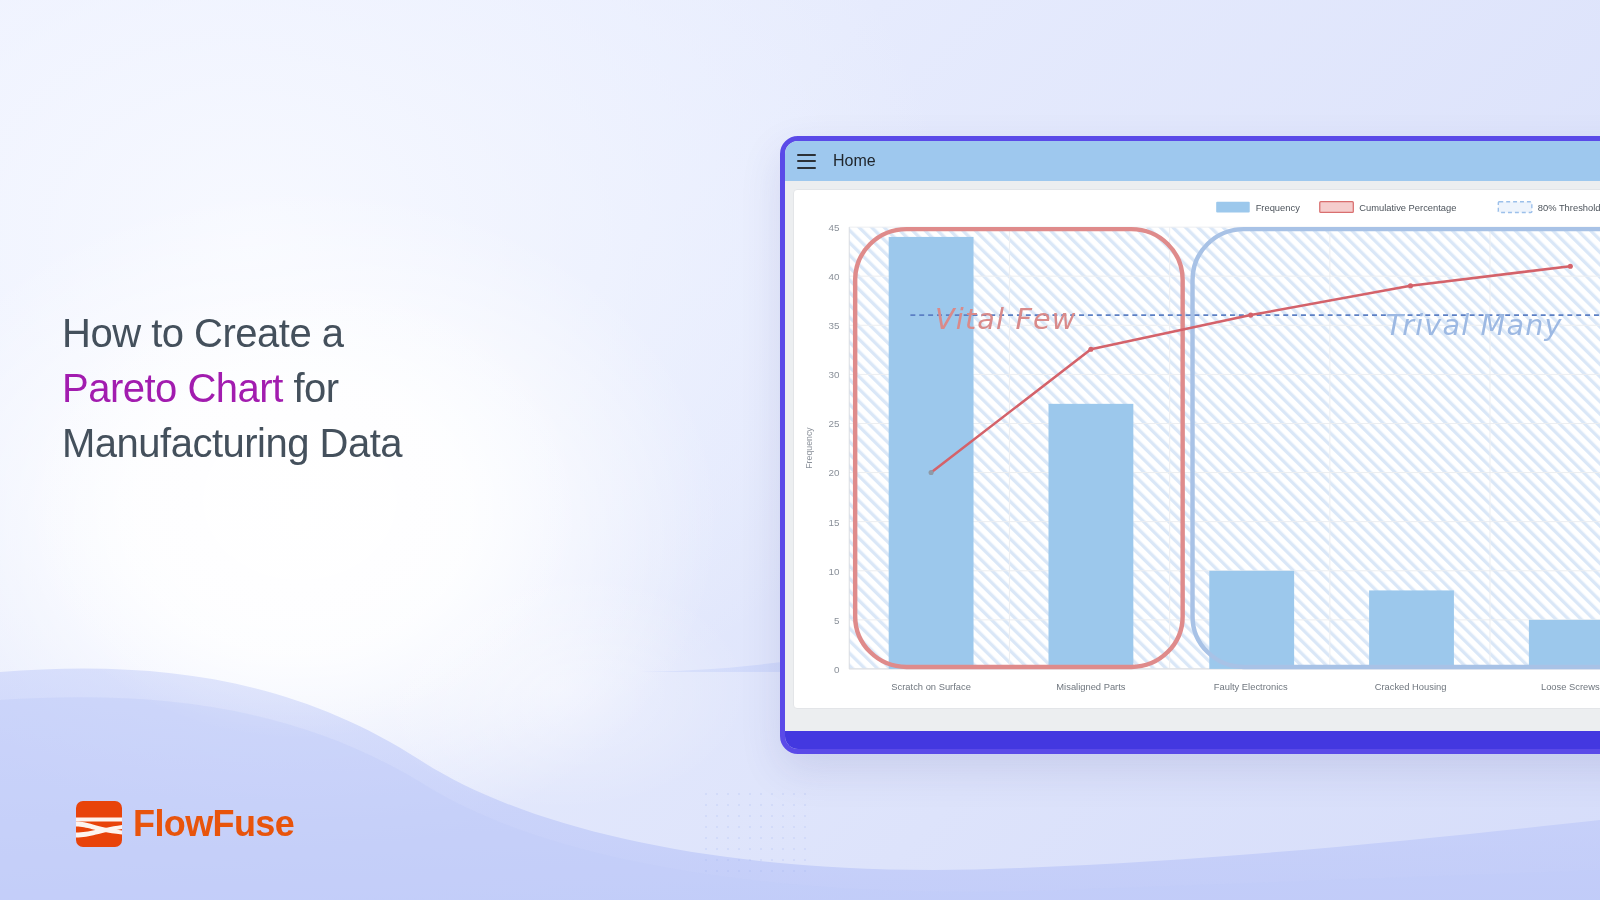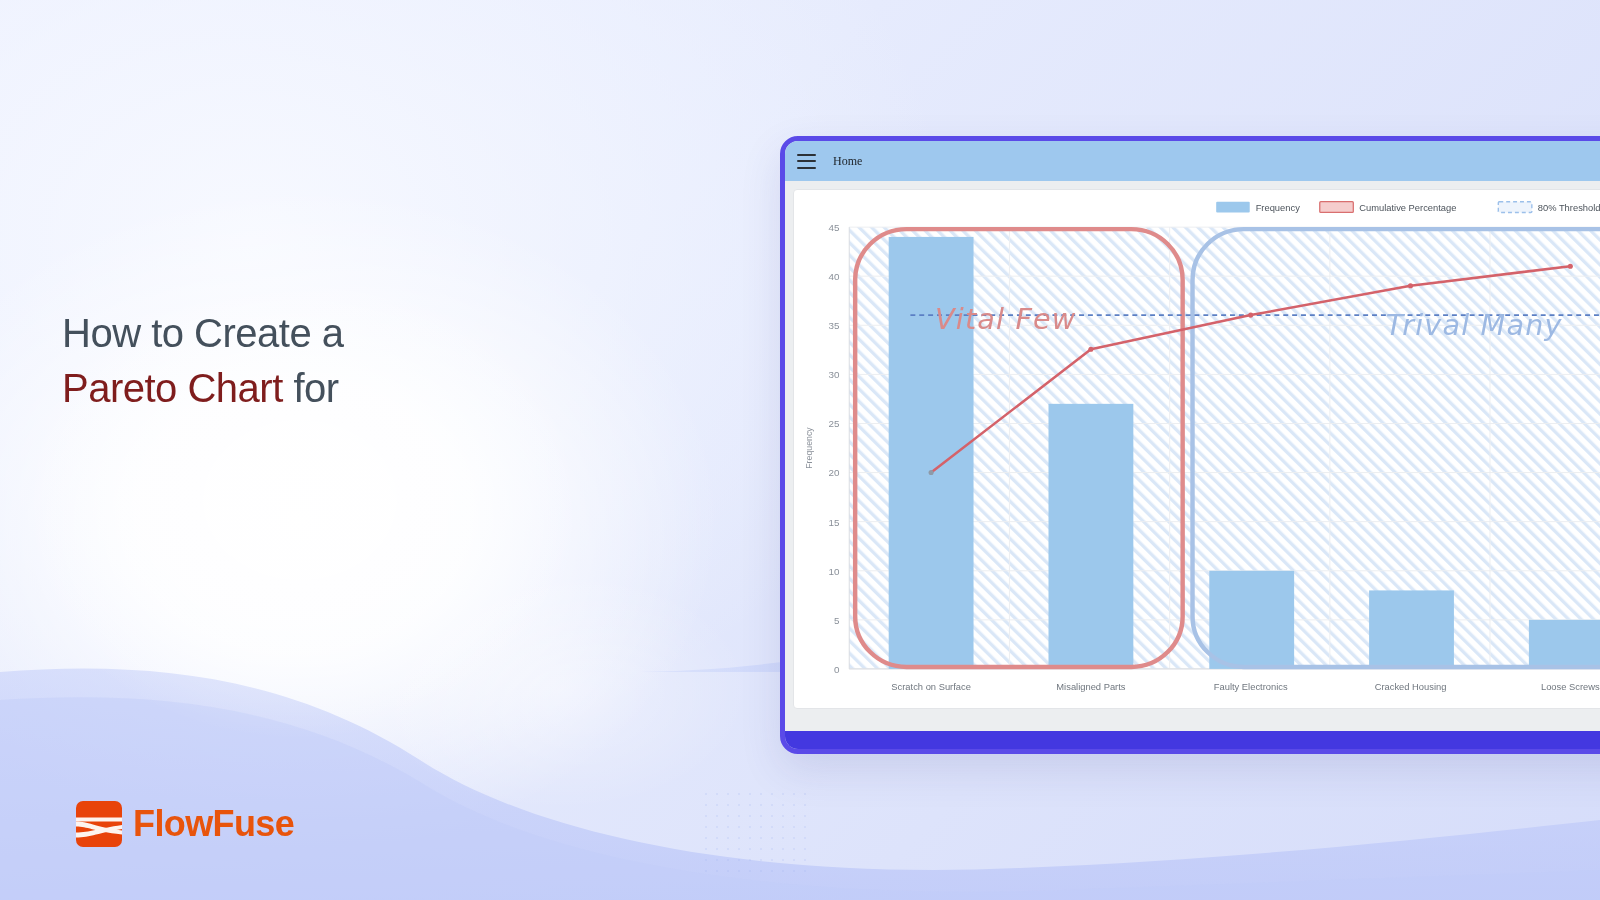--- a/index.html
+++ b/index.html
@@ -20,21 +20,21 @@
       linear-gradient(135deg, #eef1fe 0%, #e6ebfd 35%, #dde3fb 70%, #d6ddfa 100%);
   }
   #bg-waves { position:absolute; inset:0; }
 
   
   #hero { position:absolute; left:62px; top:306px; width:760px; }
   #hero h1 {
     font-size:40px; line-height:1.37; font-weight:400;
     color:#44505c; letter-spacing:-0.5px; white-space:pre-line;
   }
-  #hero .accent { color:#7f1d1d; }
+  #hero .accent { color:#a21caf; }
 
   
   #logo { position:absolute; left:76px; top:801px; display:flex; align-items:center; gap:11px; }
   #logo .mark { width:46px; height:46px; flex:0 0 46px; }
   #logo .wordmark { font-size:36px; font-weight:700; color:#e8540c; letter-spacing:-0.6px; }
 
   
   #device {
     position:absolute; left:780px; top:136px; width:900px; height:618px;
     border:5px solid #5a4ae8; border-radius:18px 18px 18px 18px;
@@ -42,21 +42,21 @@
     box-shadow:0 16px 40px rgba(60,60,140,0.13);
   }
   #device-bottombar {
     position:absolute; left:0; right:0; bottom:0; height:18px; background:#4338e0;
   }
   #app-header {
     height:40px; background:#9ec8ee; display:flex; align-items:center; padding:0 12px; gap:17px;
   }
   #hamburger { width:19px; height:15px; display:flex; flex-direction:column; justify-content:space-between; cursor:pointer; }
   #hamburger span { display:block; height:2px; background:#2c3136; border-radius:1px; }
-  #app-title { font-size:12px; color:#20262c;font-family:Liberation Serif, serif; }
+  #app-title { font-size:16px; color:#20262c; }
 
   #card {
     position:absolute; left:8px; right:8px; top:48px; bottom:40px;
     background:#ffffff; border:1px solid #e3e5e8; border-radius:4px; overflow:hidden;
   }
 
   
   #chart-svg { display:block; width:100%; height:100%; }
 
   .ax-label { font-size:10px; fill:#8a9099; font-family:"Liberation Sans", sans-serif; }
@@ -100,21 +100,21 @@
     <path d="M0,700 C160,690 300,706 430,788 C560,866 790,900 1060,890 L1600,870 L1600,900 L0,900 Z" fill="#c2cdf9" opacity="0.45"></path>
 
     <ellipse cx="300" cy="500" rx="290" ry="240" fill="url(#glowA)"></ellipse>
     <ellipse cx="560" cy="690" rx="190" ry="120" fill="url(#glowA)" opacity="0.55"></ellipse>
 
     <rect x="700" y="790" width="110" height="90" fill="url(#dots)" opacity="0.45"></rect>
   </svg>
 </div>
 
 <div id="hero">
-  <h1><span>How to Create a</span><br><span class="accent">Pareto Chart</span><span> for</span><br></h1>
+  <h1><span>How to Create a</span><br><span class="accent">Pareto Chart</span><span> for</span><br><span>Manufacturing Data</span></h1>
 </div>
 
 <div id="logo">
   <svg class="mark" viewBox="0 0 46 46">
     <rect x="0" y="0" width="46" height="46" rx="7" fill="#e8430a"></rect>
     <path d="M0,20.5 L46,20.5 L46,16.5 L0,16.5 Z" fill="#fdf4ef"></path>
     <path d="M0,20.5 C12,20.5 18,25.5 46,29.5 L46,33.5 C16,30 12,25.5 0,25.5 Z" fill="#fdf4ef"></path>
     <path d="M0,31.5 C14,31.5 22,27.5 46,24.0 L46,28.0 C24,31.5 14,36.5 0,36.5 Z" fill="#fdf4ef"></path>
   </svg>
   <span class="wordmark">FlowFuse</span>

